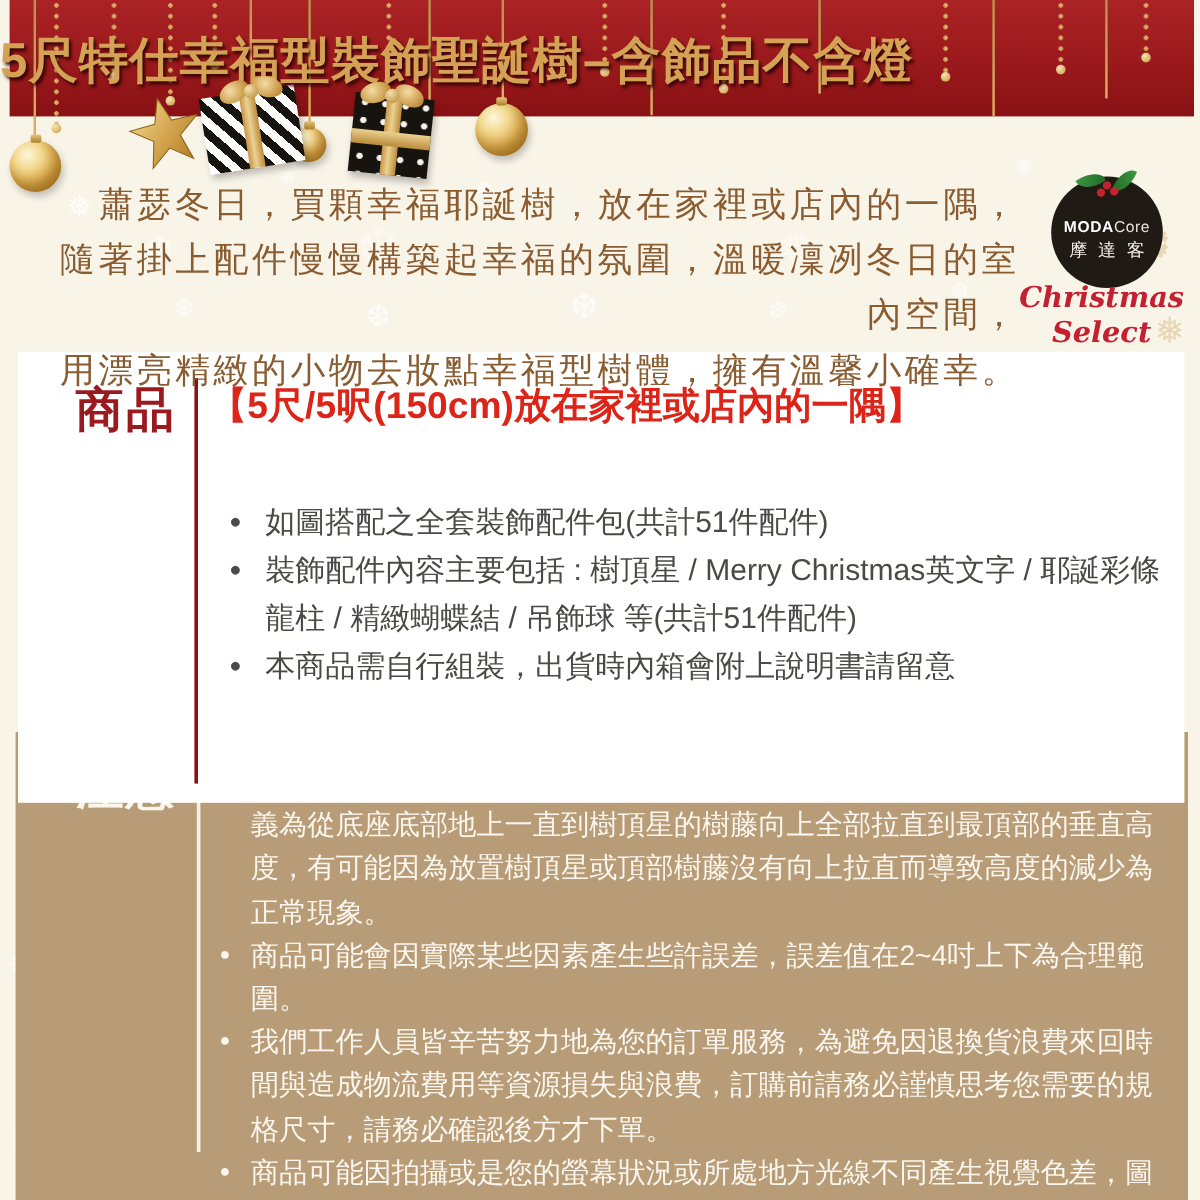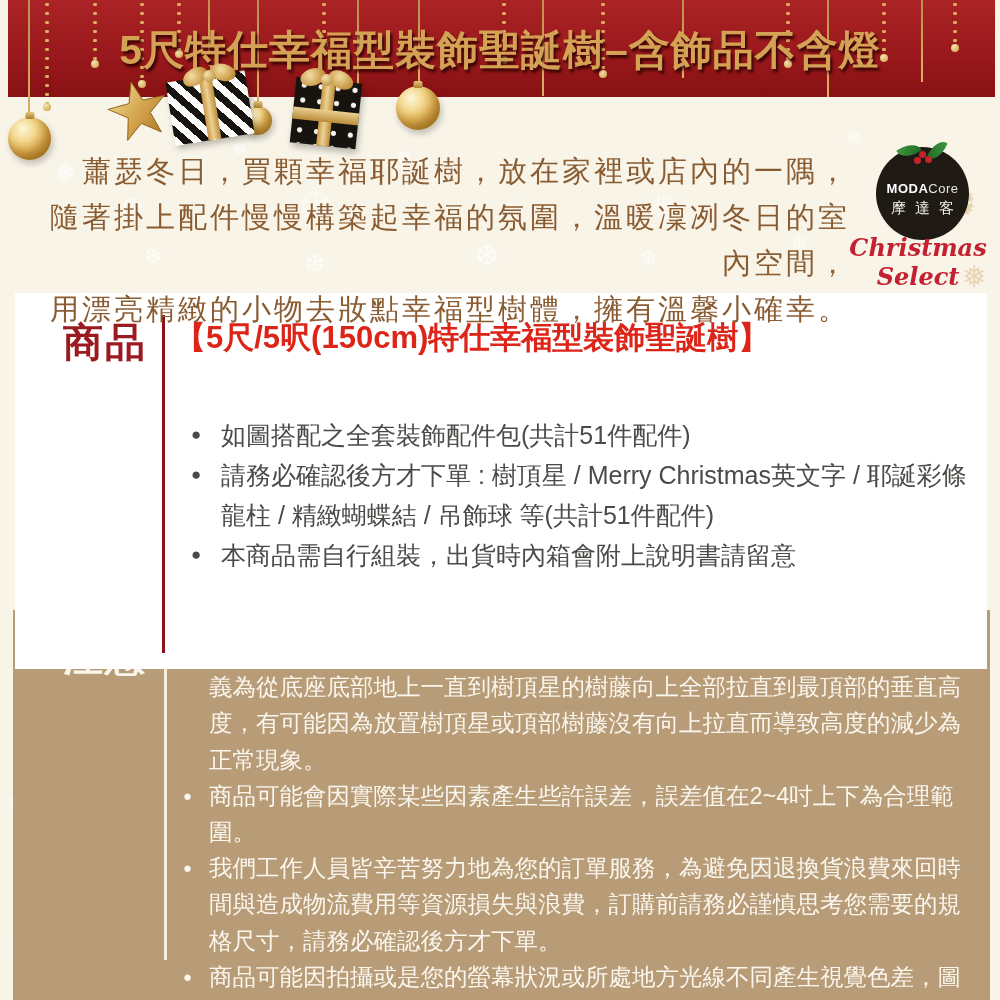--- a/index.html
+++ b/index.html
@@ -4,21 +4,21 @@
 <style>
   * { margin:0; padding:0; box-sizing:border-box; }
   html,body { width:1000px; height:1000px; }
   body { font-family:"Liberation Sans","DejaVu Sans",sans-serif; background:#f9f4e8; }
   #stage { position:relative; width:1000px; height:1000px; overflow:hidden; background:#f9f4e8; }
 
   
   .banner { position:absolute; left:8px; top:0; width:987px; height:97px;
     background:linear-gradient(180deg,#aa2325 0%,#9a191c 55%,#881113 100%); }
   .banner-title { position:absolute; left:0; right:0; top:0; height:97px; line-height:100px;
-    text-align:center; font-size:41px; font-weight:bold; letter-spacing:1px; color:#d4a255;
+    font-size:41px; font-weight:bold; letter-spacing:1px; color:#d4a255;
     text-shadow:2px 3px 3px rgba(42,0,0,.9); z-index:6; }
 
   
   .hang { position:absolute; top:0; z-index:4; }
   .hang.beads { width:4px;
     background-image:radial-gradient(circle,#d9ac5f 1.7px,rgba(0,0,0,0) 2px);
     background-size:4px 9px; }
   .hang.line { width:2px; background:linear-gradient(#b9904c,#dcb066); }
   .hang.beads::after { content:""; position:absolute; left:-2px; bottom:-6px; width:8px; height:8px;
     border-radius:50%; background:radial-gradient(circle at 35% 30%,#f7e6b2,#c8963f); }
@@ -208,29 +208,29 @@
     <div class="logo-en"><b>MODA</b><span>Core</span></div>
     <div class="logo-zh">摩達客</div>
   </div>
   <div class="tagline">Christmas Select</div>
 
   <div class="specs-box">
     <div class="specs-label">
       <div>商品</div>
     </div>
     <div class="specs-divider"></div>
-    <div class="specs-title">【5尺/5呎(150cm)特仕幸福型裝飾聖誕樹】</div>
+    <div class="specs-title">【5尺/5呎(150cm)放在家裡或店內的一隅】</div>
     <ul class="specs-list" id="specs-list">
         <li>
           <span class="blt">●</span>
           <span>如圖搭配之全套裝飾配件包(共計51件配件)</span>
         </li>
         <li>
           <span class="blt">●</span>
-          <span>請務必確認後方才下單 : 樹頂星 / Merry Christmas英文字 / 耶誕彩條龍柱 / 精緻蝴蝶結 / 吊飾球 等(共計51件配件)</span>
+          <span>裝飾配件內容主要包括 : 樹頂星 / Merry Christmas英文字 / 耶誕彩條龍柱 / 精緻蝴蝶結 / 吊飾球 等(共計51件配件)</span>
         </li>
         <li>
           <span class="blt">●</span>
           <span>本商品需自行組裝，出貨時內箱會附上說明書請留意</span>
         </li>
       </ul>
   </div>
 
   <div class="notes-box">
     <div class="notes-label">

